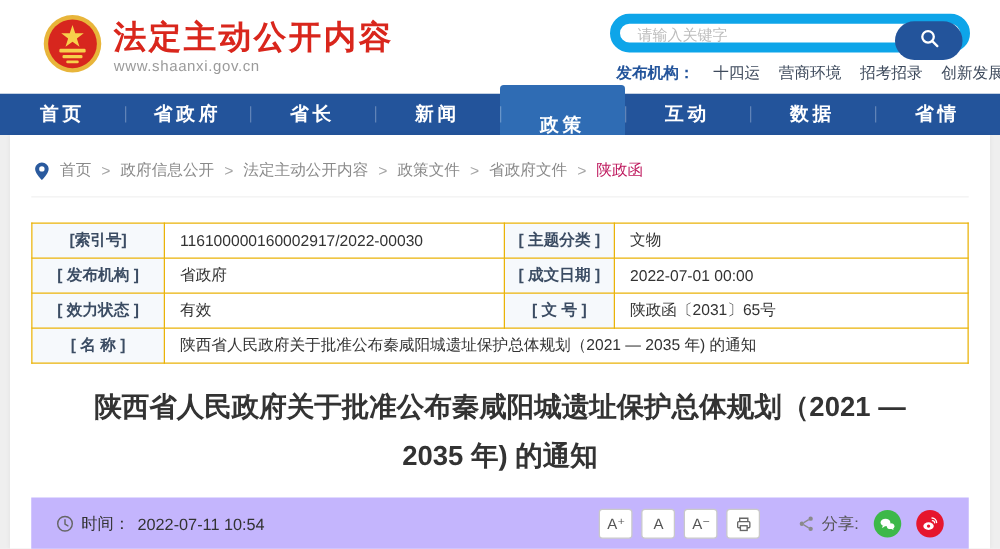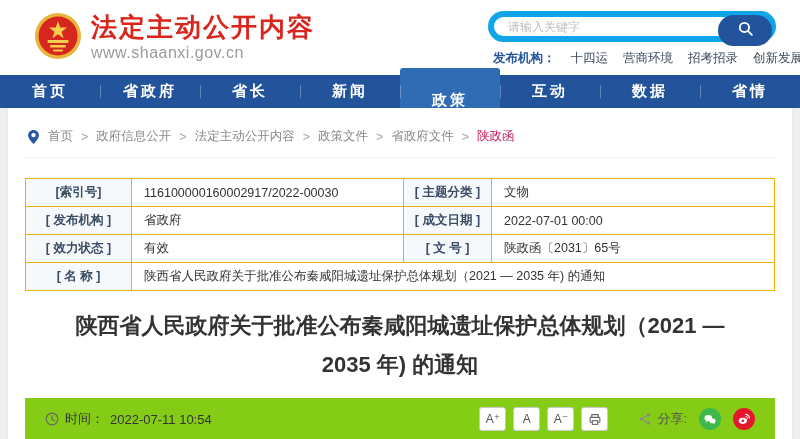--- a/index.html
+++ b/index.html
@@ -5,24 +5,24 @@
   * { box-sizing: border-box; }
   html,body { margin:0; padding:0; width:800px; height:439px; overflow:hidden;
     font-family:"Liberation Sans","DejaVu Sans",sans-serif; background:#efefef; }
 
   
   .site-header { height:75px; background:#fff; display:flex; align-items:center;
     justify-content:space-between; padding:0 24px 0 34px; }
   .logo-group { display:flex; align-items:center; gap:9px; }
   .logo-text { display:flex; flex-direction:column; }
   .site-name { color:#d9261c; font-size:26px; font-weight:bold; letter-spacing:2px; line-height:1.1; }
-  .site-url { color:#9b9b9b; font-size:16px; margin-top:2px; letter-spacing:.5px; }
+  .site-url { color:#9b9b9b; font-size:12px; margin-top:2px; letter-spacing:.5px; }
 
   .search-group { width:288px; display:flex; flex-direction:column; gap:8px; padding-top:2px; }
-  .search-box { position:relative; height:31px; border:6px solid #0ea5e9; border-radius:16px; background:#fff; }
+  .search-box { position:relative; height:31px; border:8px solid #0ea5e9; border-radius:16px; background:#fff;font-family:Liberation Mono, monospace; }
   .search-input { border:none; outline:none; width:220px; height:100%; padding:0 14px;
     font-size:12px; color:#333; background:transparent; border-radius:16px; font-family:inherit; }
   .search-input::placeholder { color:#bcbcbc; }
   .search-btn { position:absolute; right:-2px; top:-2px; height:31px; width:54px; border:none;
     background:#23549b; border-radius:16px; display:flex; align-items:center; justify-content:center; cursor:pointer; }
   .recommend { display:flex; align-items:center; font-size:12.5px; gap:15px; padding-left:5px; white-space:nowrap; }
   .rec-label { color:#23549b; font-weight:bold; }
   .rec-link { color:#3e4a5c; cursor:pointer; }
 
   
@@ -45,21 +45,21 @@
   .crumb-sep { color:#a5a5a5; }
 
   .meta-table { width:100%; border-collapse:collapse; margin-top:20px; font-size:12.5px; table-layout:fixed; }
   .meta-table td { border:1px solid #eab308; height:28px; padding:2px 12px; overflow:hidden; white-space:nowrap; }
   .meta-table td.lbl { background:#f6f9fc; color:#3b4c63; font-weight:bold; text-align:center; padding:2px 4px; }
   .meta-table td.val { color:#333; }
 
   .article-title { max-width:690px; margin:16px auto 14px; text-align:center; font-size:22px;
     color:#333; line-height:1.75; font-weight:bold; }
 
-  .toolbar { height:42px; background:#84cc16; display:flex; align-items:center;
+  .toolbar { height:42px; background:#c4b5fd; display:flex; align-items:center;
     justify-content:space-between; padding:0 20px; font-size:13px; color:#333; }
   .toolbar-left { display:flex; align-items:center; gap:6px; }
   .toolbar-right { display:flex; align-items:center; }
   .tool-btn { width:27px; height:24px; background:#fff; border:1px solid #c9c9c9; border-radius:3px;
     font-size:12px; color:#555; margin-left:7px; cursor:pointer; display:flex; align-items:center;
     justify-content:center; font-family:inherit; padding:0; }
   .share-group { display:flex; align-items:center; gap:5px; margin-left:30px; color:#555; }
   .share-circle { width:22px; height:22px; border-radius:50%; border:none; display:flex; align-items:center;
     justify-content:center; cursor:pointer; margin-left:7px; padding:0; }
   .wechat { background:#3db849; }

